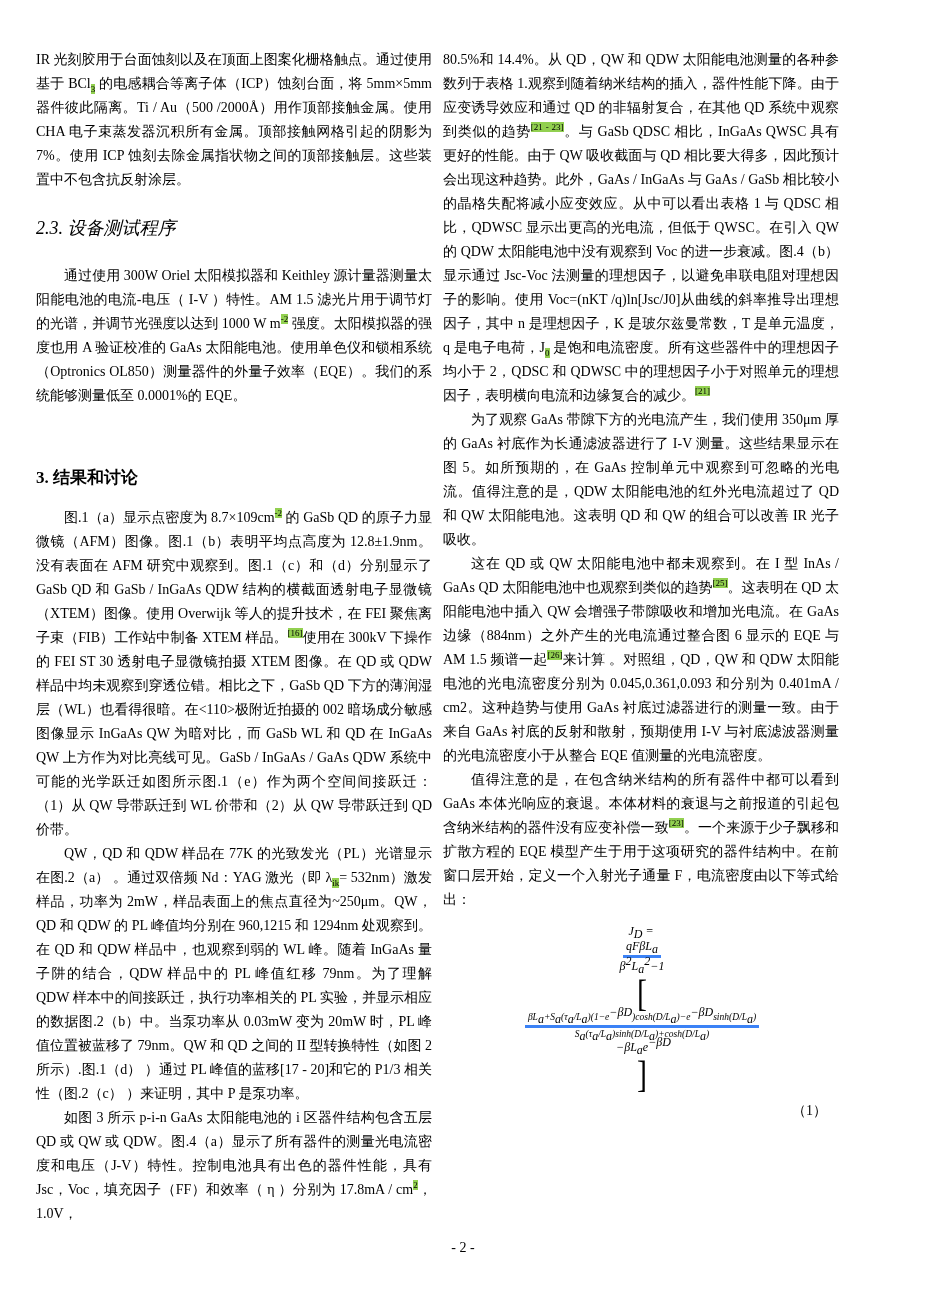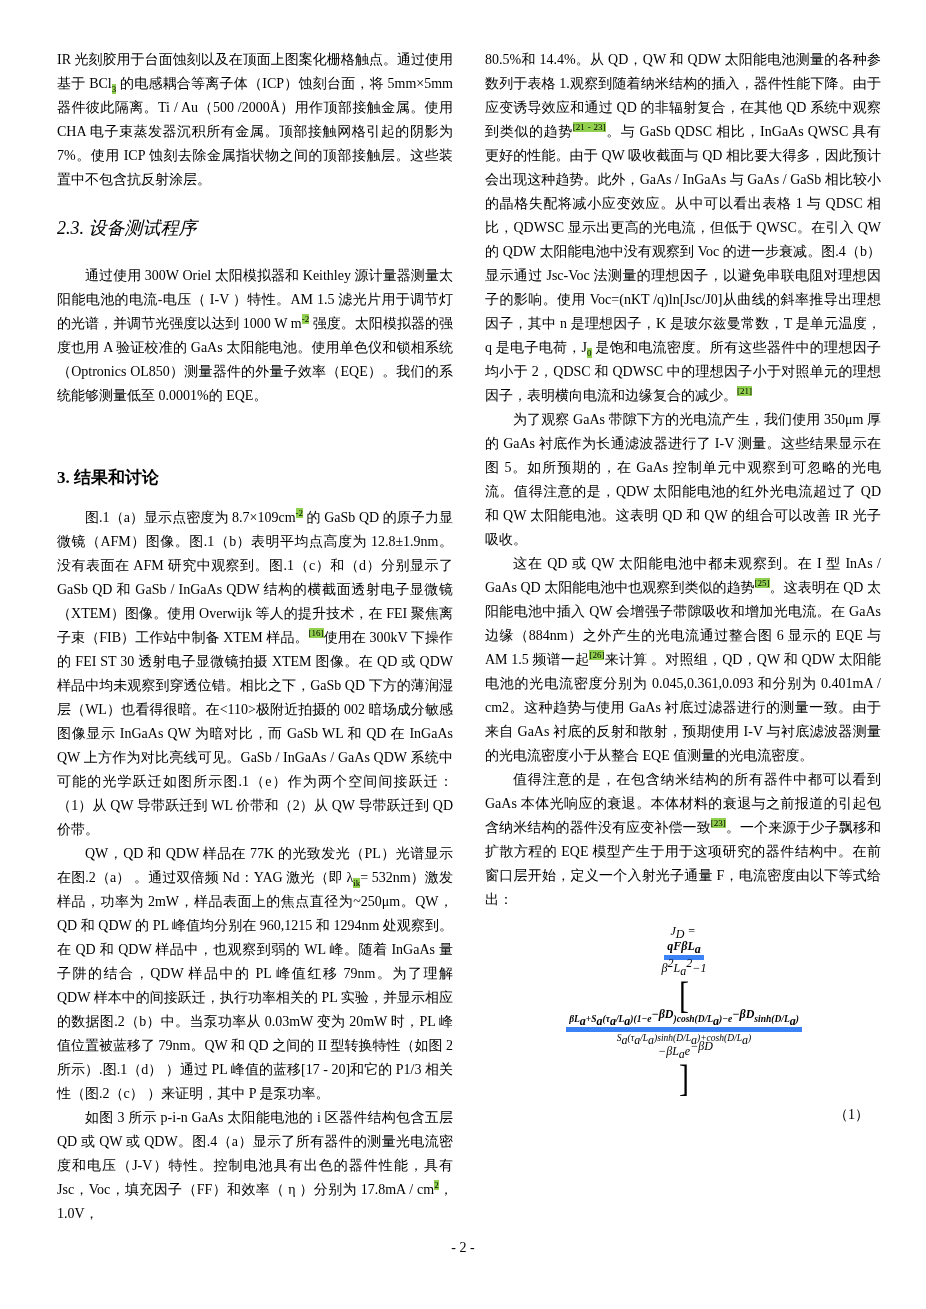--- a/index.html
+++ b/index.html
@@ -7,22 +7,22 @@
   body {
     width: 926px; height: 1309px;
     background: #ffffff;
     color: #000000;
     position: relative;
     overflow: hidden;
     font-family: "Liberation Serif", "DejaVu Serif", serif;
   }
   .columns {
     display: flex;
-    gap: 32px;
-    padding: 48px 48px 0 57px;
+    gap: 11px;
+    padding: 48px 48px 0 36px;
   }
   .col {
     flex: 0 0 396px;
     width: 396px;
     font-size: 14px;
     line-height: 24px;
     text-align: justify;
   }
   p { margin: 0; }
   p.indent { text-indent: 2em; }
@@ -48,21 +48,21 @@
     justify-content: flex-start;
     font-style: italic;
     font-size: 12px;
     line-height: 1.25;
     margin: 12px 0 0 2px;
     white-space: nowrap;
     flex-direction: column;
   }
   .equation sup, .equation sub { font-size: 12px; }
   .frac { display: inline-flex; flex-direction: column; align-items: center; margin: 0 2px; }
-  .frac .fnum { border-bottom: 5px solid #3b82f6; padding: 0 3px 1px 3px; white-space: nowrap; font-weight: bold; }
+  .frac .fnum { border-bottom: 3px solid #3b82f6; padding: 0 3px 1px 3px; white-space: nowrap; }
   .frac .fden { padding: 1px 3px 0 3px; white-space: nowrap; }
   .bigfrac { font-size: 9.5px; }
   .bracket { font-style: normal; font-size: 30px; font-weight: 300; margin: 0 1px; transform: scaleY(1.25); }
   .eq-lhs { margin-right: 2px; white-space: nowrap; }
   .eq-tail { margin-left: 3px; white-space: nowrap; }
   .eqnum { text-align: right; font-size: 14px; padding-right: 12px; margin: 6px 0 4px 0; line-height: 24px; }
   .footer {
     position: absolute;
     left: 0; top: 1240px;
     width: 926px;

